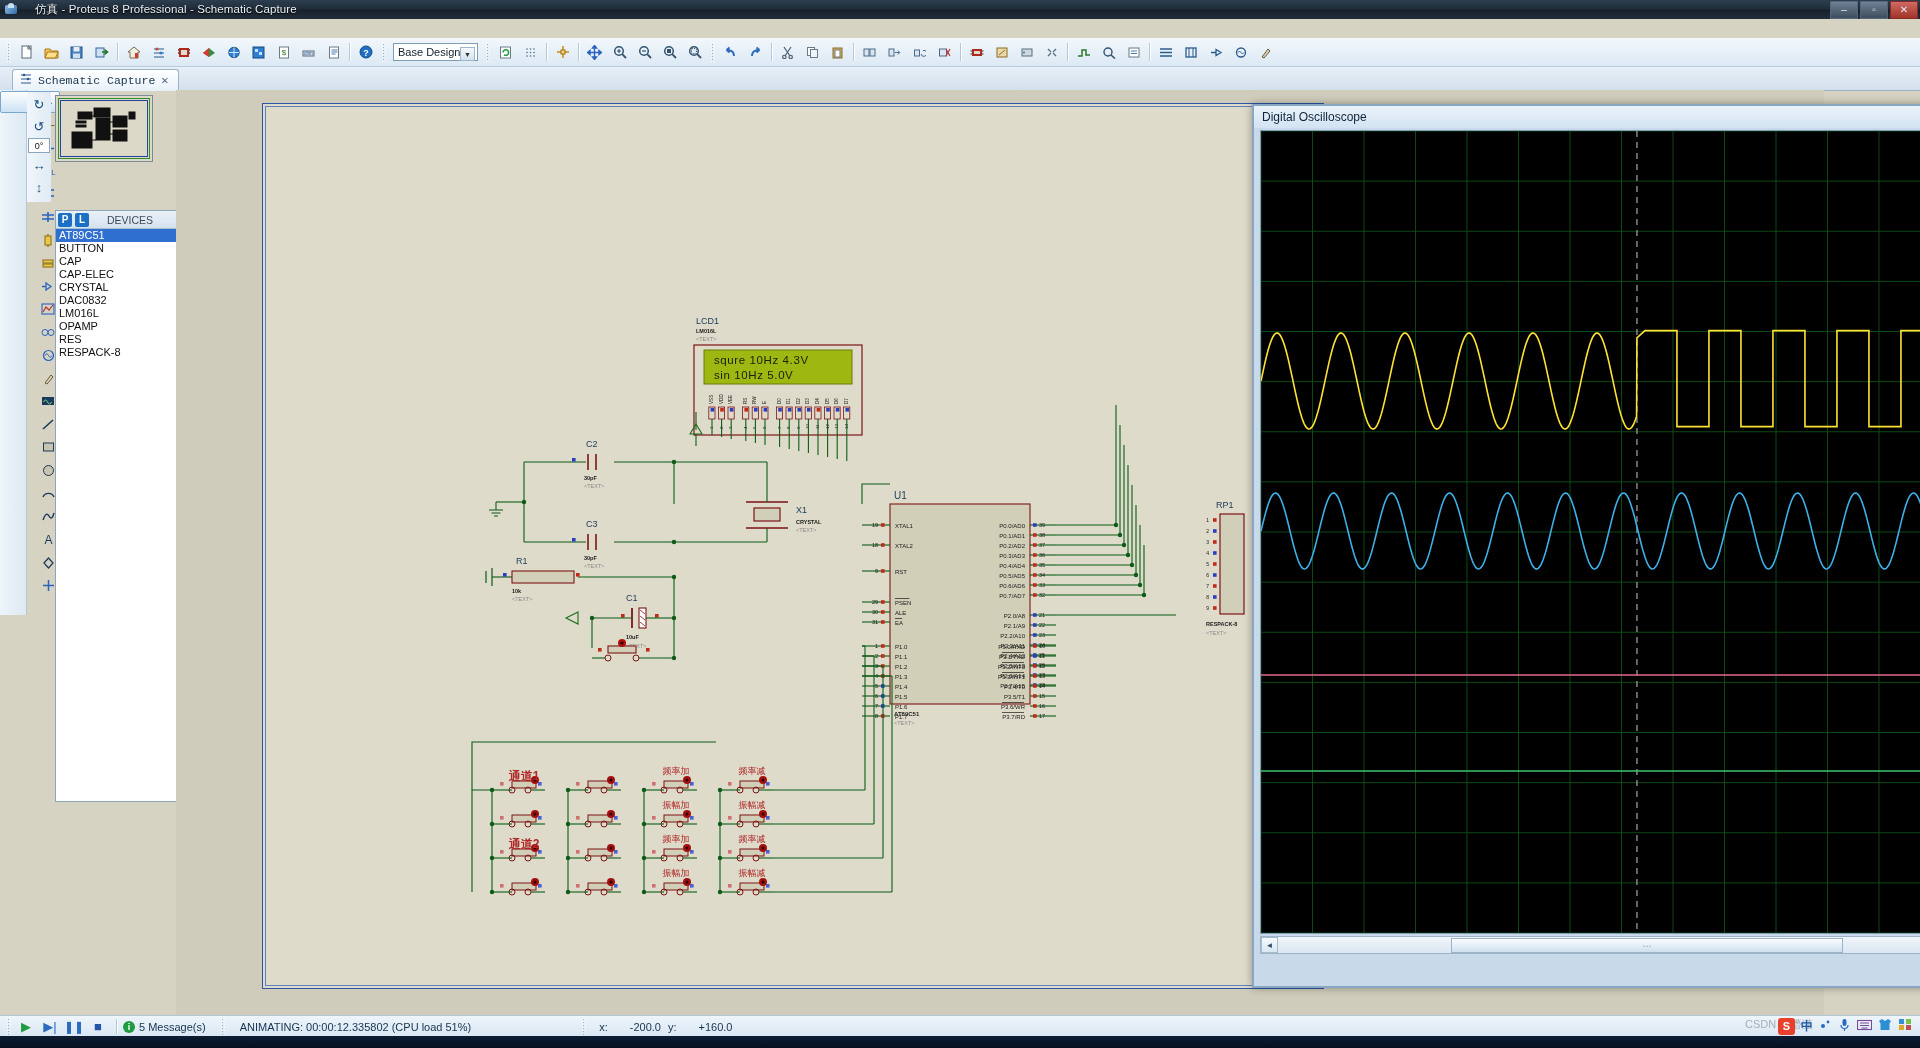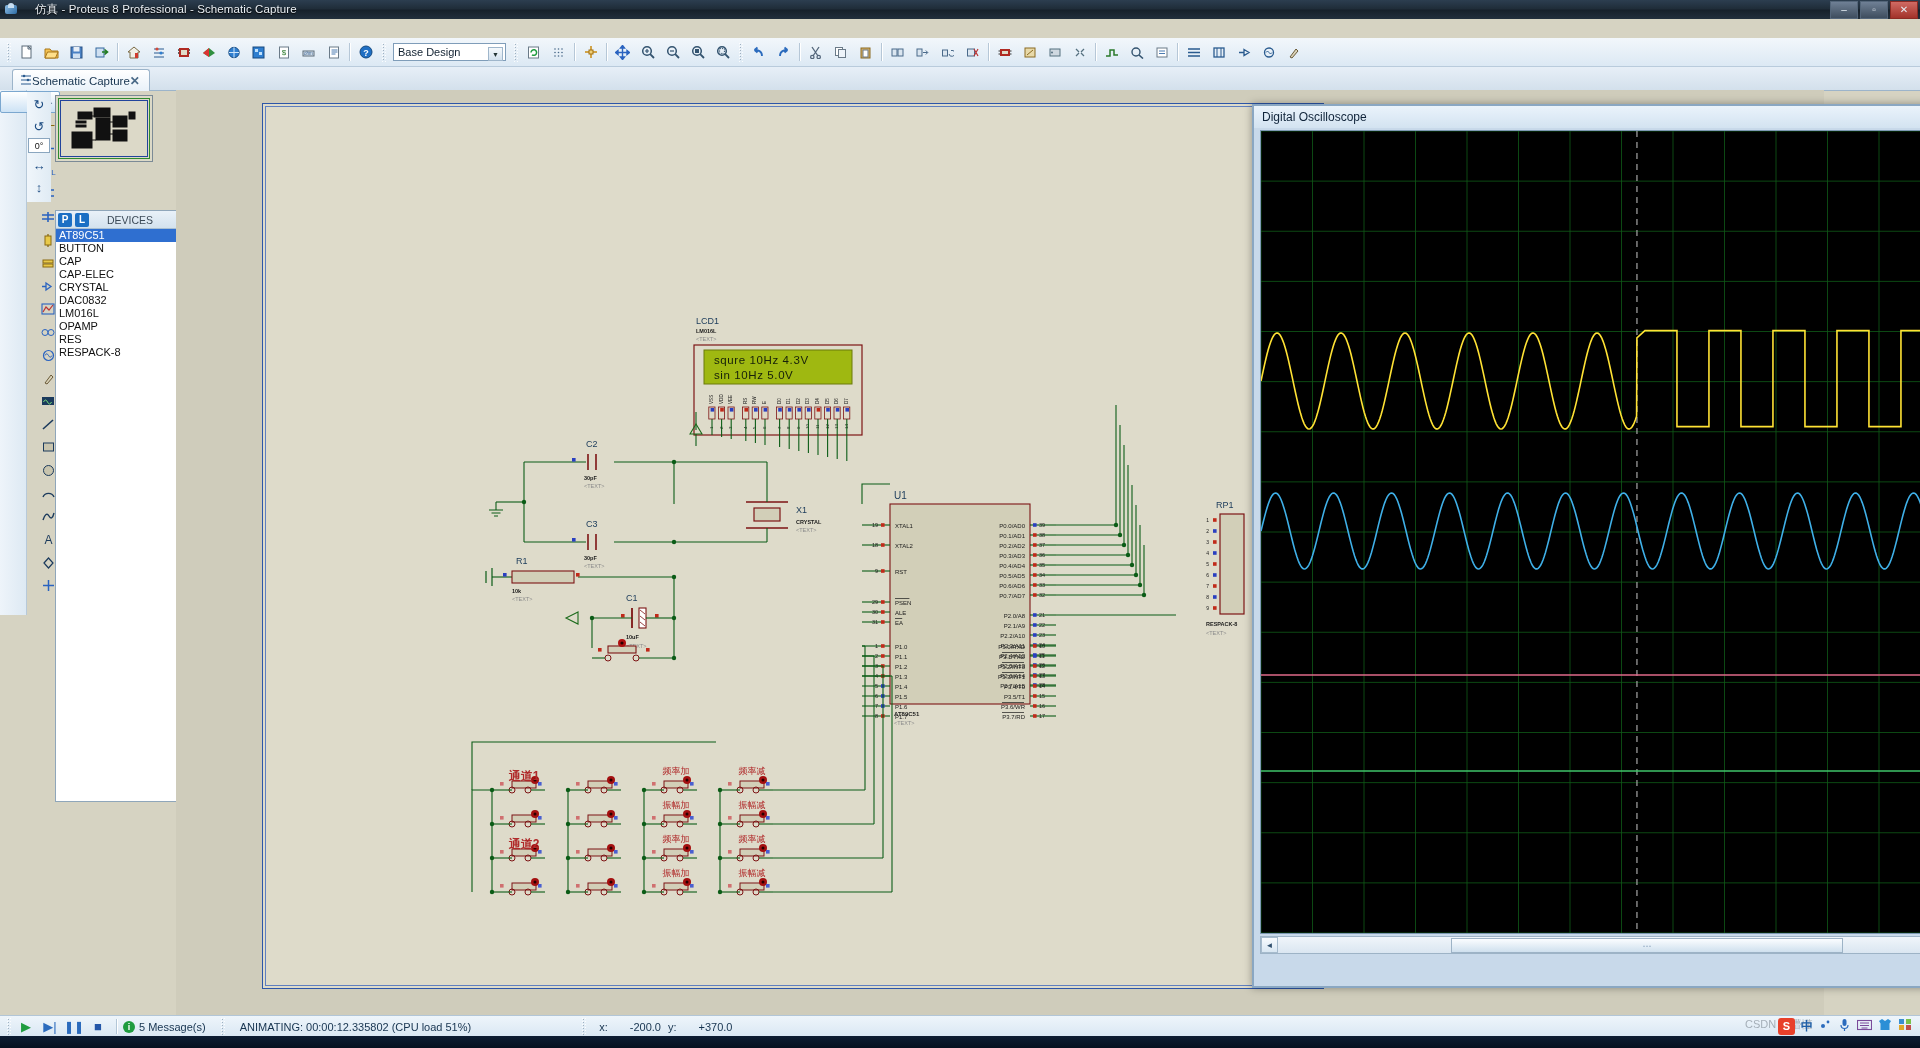--- a/index.html
+++ b/index.html
@@ -31,33 +31,33 @@
   
   .toolbar{position:absolute;left:0;top:38px;width:1920px;height:29px;
     background:linear-gradient(to bottom,#f2f7fb,#dce9f4);display:flex;align-items:center;
     border-bottom:1px solid #b9cbdc;padding-left:3px;box-sizing:border-box;}
   .grip{width:5px;height:20px;margin:0 3px;
     background-image:radial-gradient(#ffffff 40%,transparent 41%),radial-gradient(#97aabb 40%,transparent 41%);
     background-size:3px 3px;background-position:0 0,1px 1px;opacity:.9;}
   .tbtn{width:21px;height:21px;margin:0 1px;position:relative;border:1px solid transparent;border-radius:2px;
     display:flex;align-items:center;justify-content:center;font-size:11px;color:#2a4058;}
   .tsep{width:1px;height:18px;background:#b6c7d7;margin:0 3px;box-shadow:1px 0 0 #ffffff;}
-  .combo{width:113px;height:18px;background:#fff;border:1px solid #7f9db9;margin:0 4px;
+  .combo{width:85px;height:18px;background:#fff;border:1px solid #7f9db9;margin:0 4px;
     font-size:11px;color:#102030;display:flex;align-items:center;padding-left:4px;box-sizing:border-box;
     position:relative;}
   .combo .arr{position:absolute;right:2px;top:3px;width:13px;height:12px;
     background:linear-gradient(to bottom,#f5f9fc,#d3e1ee);border:1px solid #9fb6cb;
     display:flex;align-items:center;justify-content:center;font-size:7px;color:#233}
 
   
   .tabstrip{position:absolute;left:0;top:67px;width:1920px;height:23px;
     background:linear-gradient(to bottom,#e7eff7,#d3e0ec);border-bottom:1px solid #9cb4ca;}
   .doctab{position:absolute;left:12px;top:2px;height:21px;padding:0 9px 0 7px;
     background:linear-gradient(to bottom,#ffffff,#e8f1f9);border:1px solid #9cb4ca;border-bottom:none;
-    border-radius:3px 3px 0 0;display:flex;align-items:center;font-size:11.5px;color:#16334f;}
+    border-radius:3px 3px 0 0;display:flex;align-items:center;gap:6px;font-size:11.5px;color:#16334f;font-family:Liberation Mono, monospace;}
   .doctab .x{font-size:12px;color:#4a6a88;font-weight:bold;}
 
   
   .leftcol{position:absolute;left:0;top:90px;width:26px;height:525px;
     background:linear-gradient(to right,#eef4fa,#dde9f3);border-right:1px solid #b7c9d9;}
   .vtool{width:22px;height:20px;margin:1px auto;border:1px solid transparent;border-radius:2px;
     display:flex;align-items:center;justify-content:center;font-size:11px;color:#1d3c5c;padding-left:36px;}
   .vtool.sel{border-color:#7ba7cf;background:linear-gradient(to bottom,#ffffff,#cde2f5);}
   .rot{position:absolute;left:27px;top:92px;width:24px;height:110px;
     background:linear-gradient(to right,#f0f6fb,#e0ebf4);}
@@ -1345,21 +1345,21 @@
     <div class="sbtn" style="color:#2456a8;font-size:13px">■</div>
     <div class="ssep"></div>
     <div class="msgico">i</div>
     <div>5 Message(s)</div>
     <div class="grip" style="margin-left:14px"></div>
     <div style="margin-left:12px">ANIMATING: 00:00:12.335802 (CPU load 51%)</div>
     <div class="grip" style="margin-left:110px"></div>
     <div style="margin-left:10px">x:</div>
     <div style="margin-left:22px">-200.0</div>
     <div style="margin-left:7px">y:</div>
-    <div style="margin-left:22px">+370.0</div>
+    <div style="margin-left:22px">+160.0</div>
   </div>
 
   <div class="csdn">CSDN @懵懂</div>
   <div class="traywrap">
     <div class="slogo">S</div>
     <div class="tray-i" style="color:#1f5fa8;font-weight:bold">中</div>
     <div class="tray-i">
       <svg width="13" height="13" viewBox="0 0 13 13">
           <circle cx="4" cy="8" r="2" fill="#2b6bbd"></circle>
           <circle cx="9" cy="4" r="1.4" fill="#2b6bbd"></circle>

